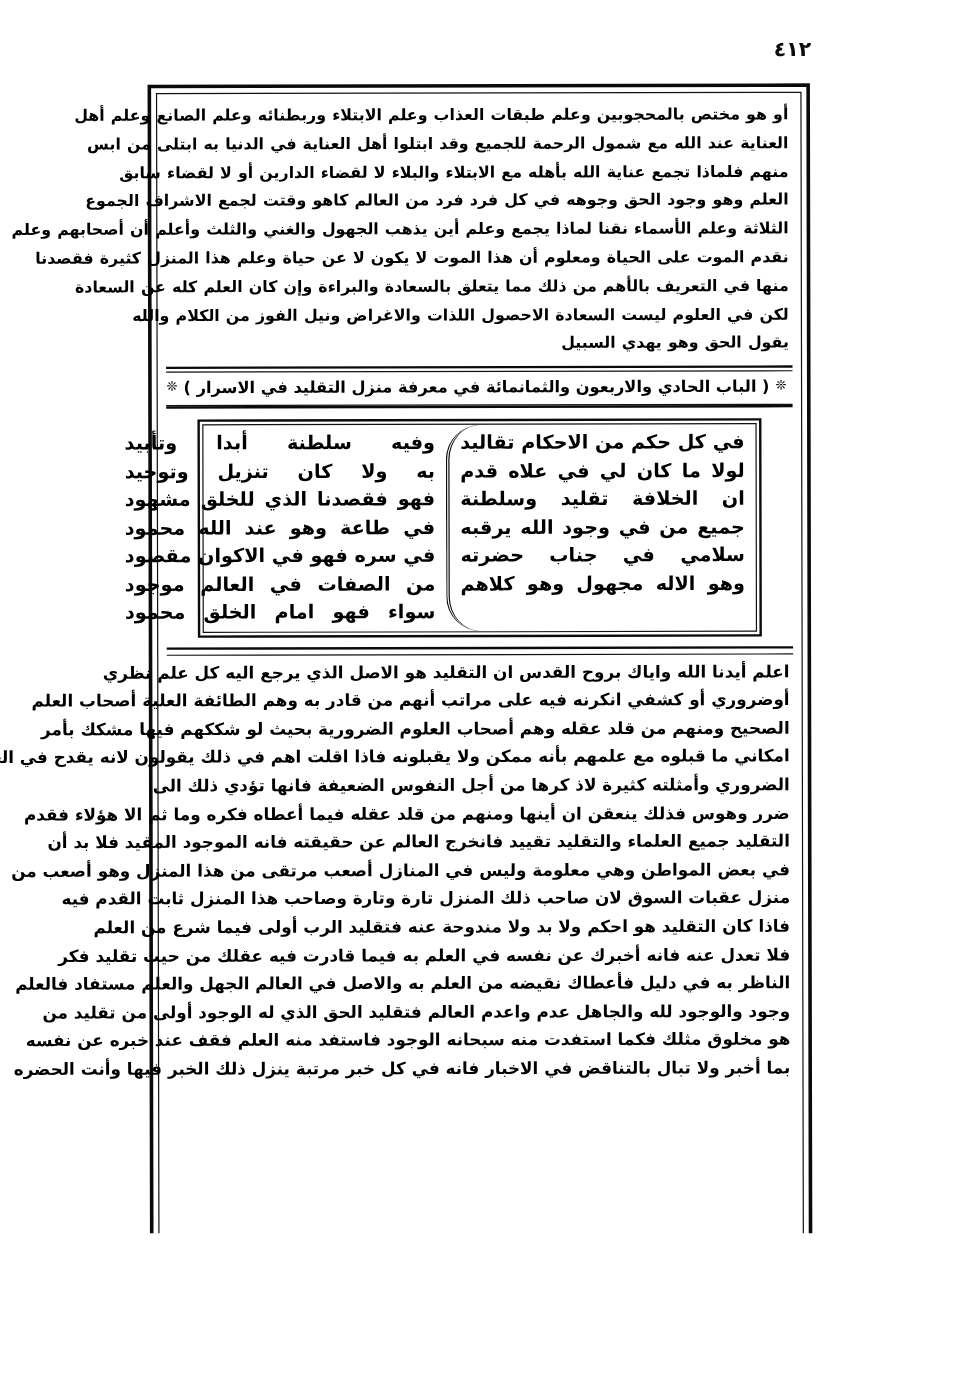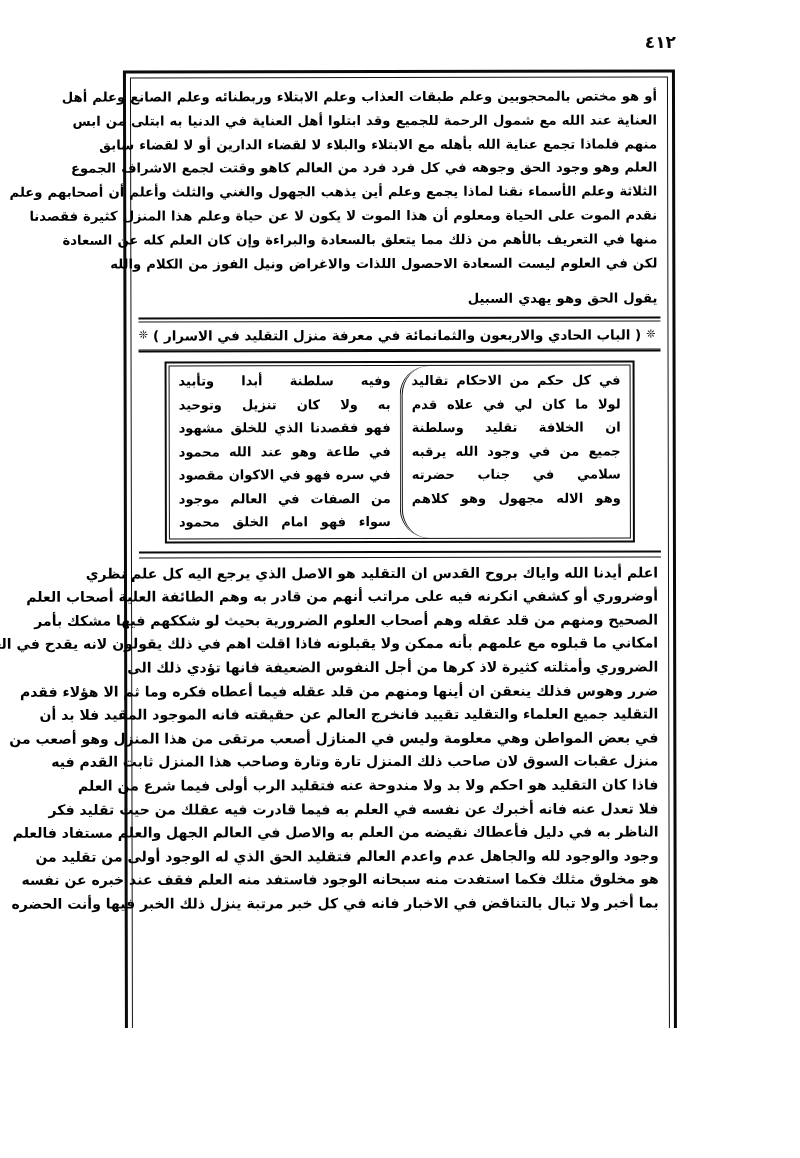--- a/index.html
+++ b/index.html
@@ -80,21 +80,20 @@
     padding: 3px 3px 2px 3px;
     letter-spacing: -0.2px;
     word-spacing: 0.5px;
   }
 
   .block-top .line { display: block; white-space: nowrap; }
 
   .block-top .line.last {
     text-align: left;
     text-align-last: right;
-    margin-top: 12px;
   }
 
   
   .heading-band {
     margin-top: 4px;
     border-top: 2.5px solid #0a0a0a;
     border-bottom: 2.5px solid #0a0a0a;
     padding: 0;
   }
 
@@ -151,21 +150,21 @@
   .verse-col.col-right {
     border-left: 3px double #0a0a0a;
     border-radius: 29px;
   }
 
   .verse-line {
     direction: rtl;
     text-align: justify;
     text-align-last: justify;
     font-family: "DejaVu Sans", sans-serif;
-    font-size: 13px;
+    font-size: 16px;
     font-weight: bold;
     line-height: 23.5px;
     color: #000;
     white-space: nowrap;
     letter-spacing: -0.2px;
   }
 
   
   .block-bottom {
     margin-top: 8px;

